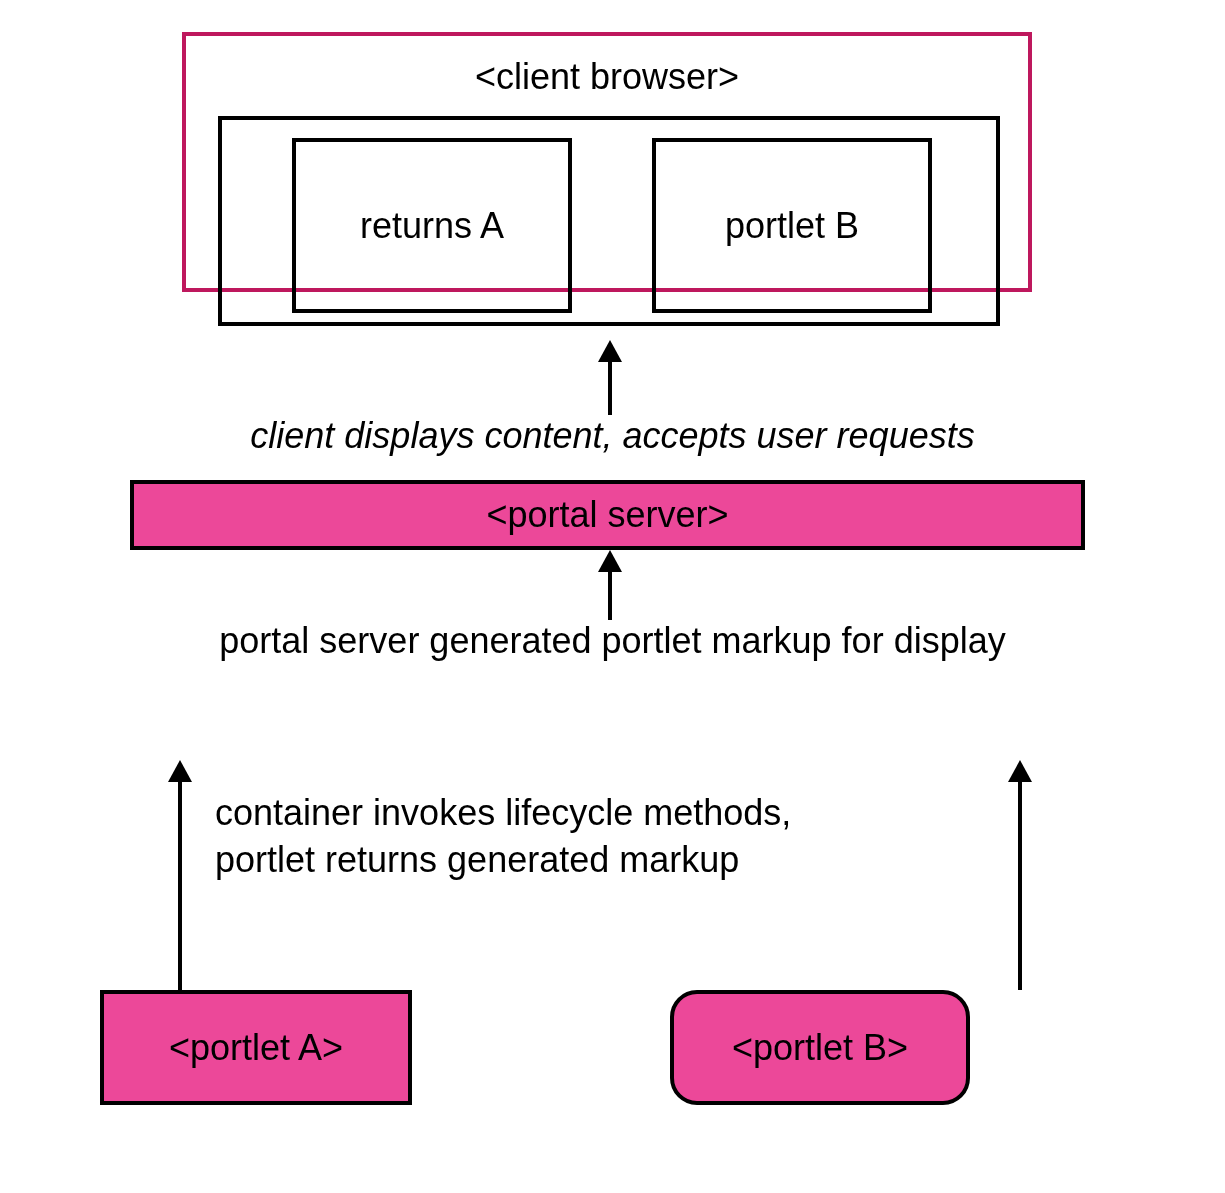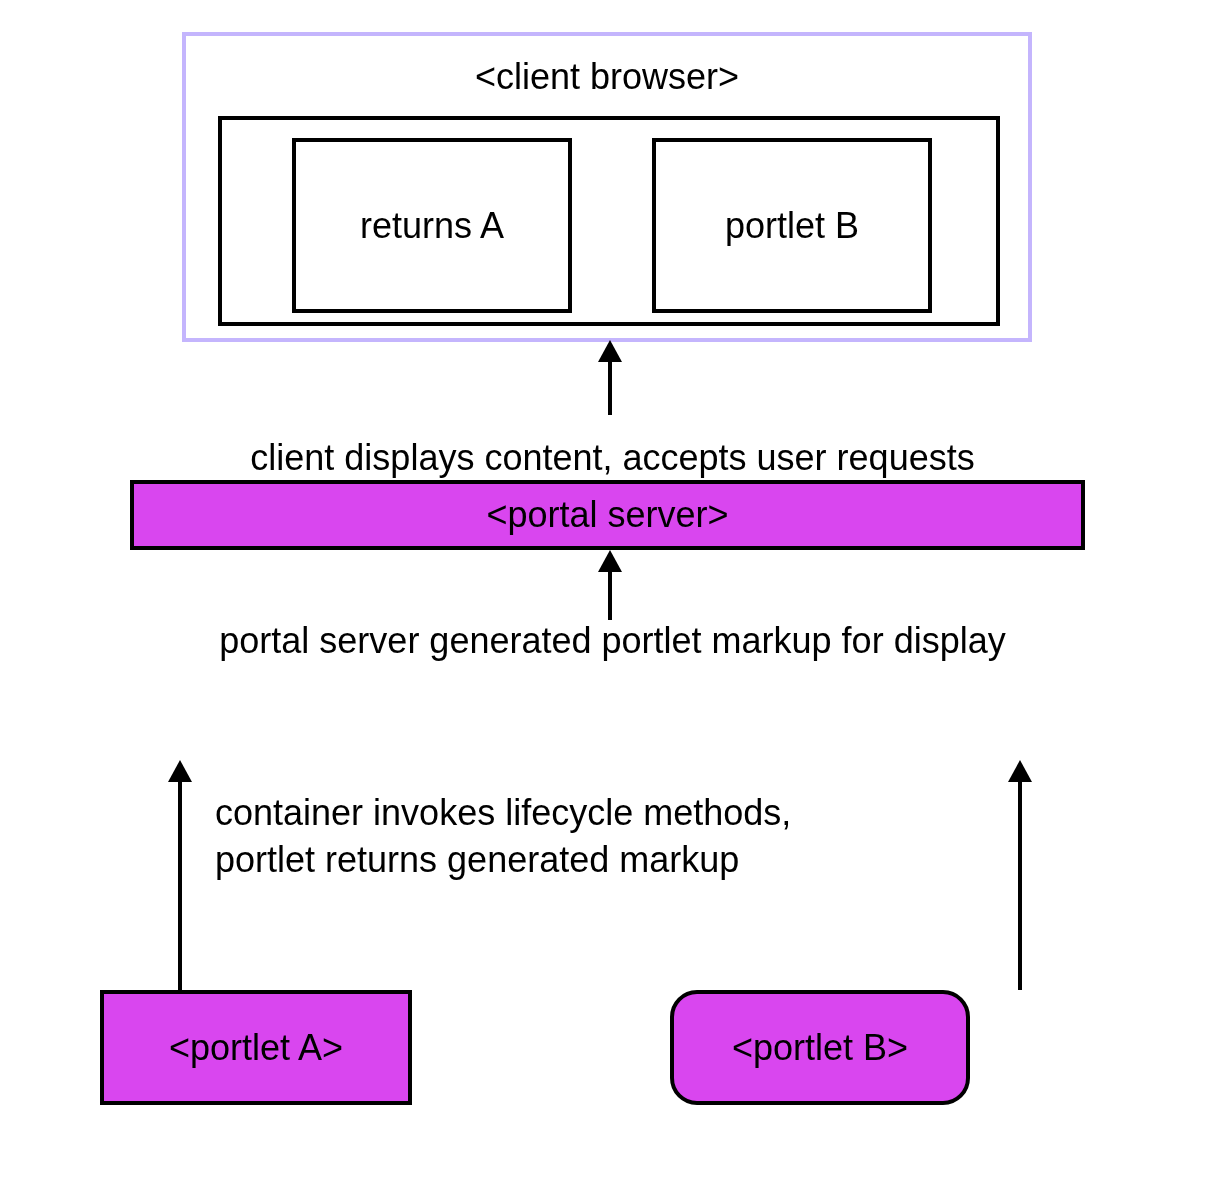--- a/index.html
+++ b/index.html
@@ -16,33 +16,33 @@
       height: 1193px;
       position: relative;
     }
     .diagram {
       position: relative;
       width: 100%;
       height: 100%;
     }
     .box {
       border: 4px solid #000;
-      background: #d946ef;
+      background: #ec4899;
       text-align: center;
       display: flex;
       align-items: center;
       justify-content: center;
     }
     .browser-box {
       position: absolute;
       left: 182px;
       top: 32px;
       width: 850px;
-      height: 310px;
-      border: 4px solid #c4b5fd;
+      height: 260px;
+      border: 4px solid #be185d;
     }
     .browser-title {
       position: absolute;
       top: 20px;
       left: 0;
       width: 100%;
       text-align: center;
     }
     .browser-inner {
       position: absolute;
@@ -69,21 +69,22 @@
       left: 430px;
       top: 18px;
     }
     .label-text {
       position: absolute;
       left: 0;
       width: 100%;
       text-align: center;
     }
     .label-1 {
-      top: 437px;
+      top: 415px;
+      font-style: italic;
     }
     .server-box {
       position: absolute;
       left: 130px;
       top: 480px;
       width: 955px;
       height: 70px;
     }
     .label-2 {
       top: 620px;

